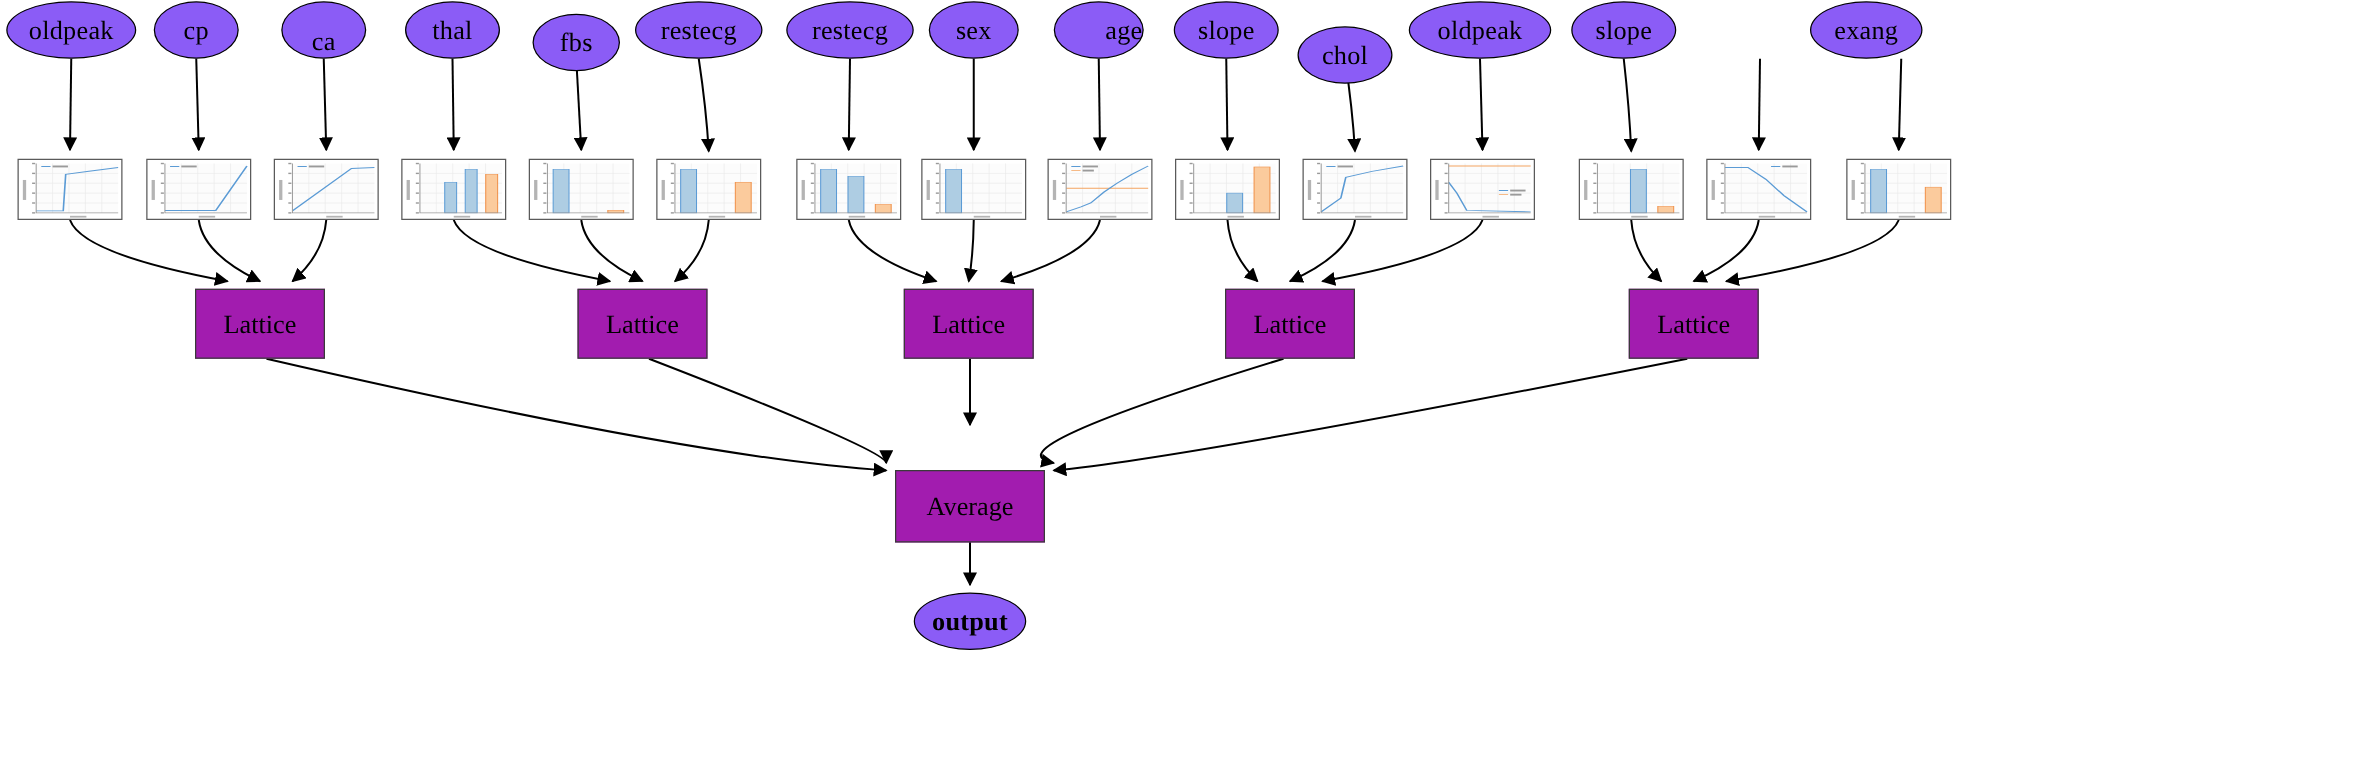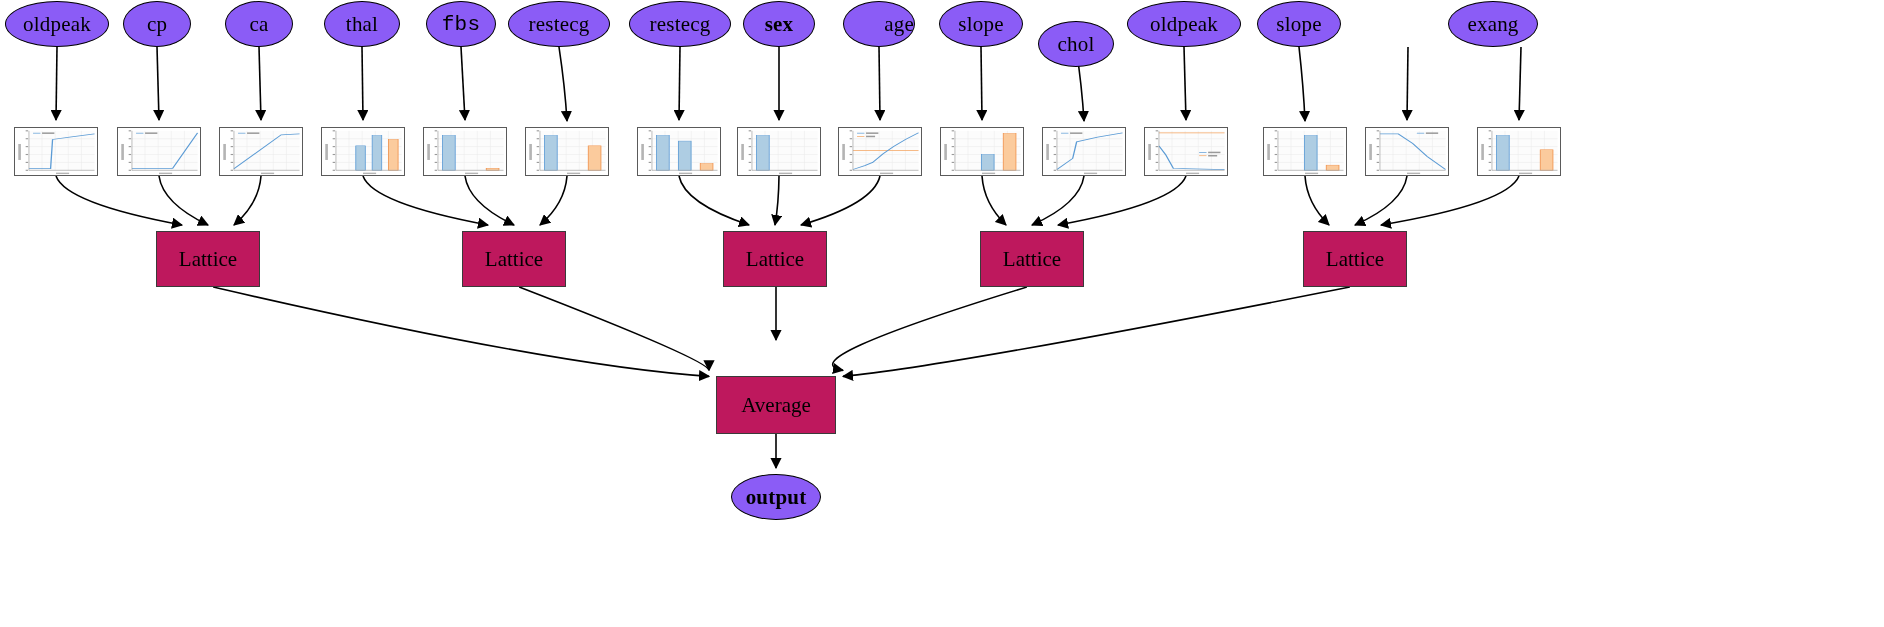--- a/index.html
+++ b/index.html
@@ -6,21 +6,21 @@
   body{width:1884px;height:627px;position:relative;overflow:hidden;
        font-family:"Liberation Serif","DejaVu Serif",serif;}
   #canvas{position:absolute;inset:0;width:1884px;height:627px;}
   .layer{position:absolute;left:0;top:0;width:1884px;height:627px;}
   
   .node-ell{position:absolute;display:flex;align-items:center;justify-content:center;
             border:1.6px solid #000;border-radius:50%;background:#8b5cf6;
             font-size:21px;color:#000;box-sizing:border-box;letter-spacing:.2px;}
   
   .node-box{position:absolute;display:flex;align-items:center;justify-content:center;
-            border:1.7px solid #3a3a3a;background:#be185d;font-size:21px;color:#000;
+            border:1.7px solid #3a3a3a;background:#a21caf;font-size:21px;color:#000;
             box-sizing:border-box;}
   
   .plot{position:absolute;border:1.6px solid #5a5a5a;background:#fff;box-sizing:border-box;
         overflow:hidden;}
   .plot svg{display:block;width:100%;height:100%;}
   svg.edges{position:absolute;left:0;top:0;overflow:visible;}
 </style>
 </head>
 <body>
 
@@ -72,36 +72,36 @@
       </g>
   </svg>
 
   <div class="layer" id="nodes-layer">
       <div class="node-ell" style="left: 5px; top: 1px; width: 104px; height: 46px;">
         <span>oldpeak</span>
       </div>
       <div class="node-ell" style="left: 123px; top: 1px; width: 68px; height: 46px;">
         <span>cp</span>
       </div>
-      <div class="node-ell" style="left: 225px; top: 1px; width: 68px; height: 46px;">
+      <div class="node-ell" style="left: 225px; top: 1px; width: 68px; height: 46px; align-items: flex-end;">
         <span>ca</span>
       </div>
       <div class="node-ell" style="left: 324px; top: 1px; width: 76px; height: 46px;">
         <span>thal</span>
       </div>
-      <div class="node-ell" style="left: 426px; top: 1px; width: 70px; height: 46px; font-family: Liberation Mono, monospace;">
+      <div class="node-ell" style="left: 426px; top: 11px; width: 70px; height: 46px;">
         <span>fbs</span>
       </div>
       <div class="node-ell" style="left: 508px; top: 1px; width: 102px; height: 46px;">
         <span>restecg</span>
       </div>
       <div class="node-ell" style="left: 629px; top: 1px; width: 102px; height: 46px;">
         <span>restecg</span>
       </div>
-      <div class="node-ell" style="left: 743px; top: 1px; width: 72px; height: 46px; font-weight: bold;">
+      <div class="node-ell" style="left: 743px; top: 1px; width: 72px; height: 46px;">
         <span>sex</span>
       </div>
       <div class="node-ell" style="left: 843px; top: 1px; width: 72px; height: 46px; justify-content: flex-end;">
         <span>age</span>
       </div>
       <div class="node-ell" style="left: 939px; top: 1px; width: 84px; height: 46px;">
         <span>slope</span>
       </div>
       <div class="node-ell" style="left: 1038px; top: 1px; width: 76px; height: 46px; margin-top: 20px;">
         <span>chol</span>

